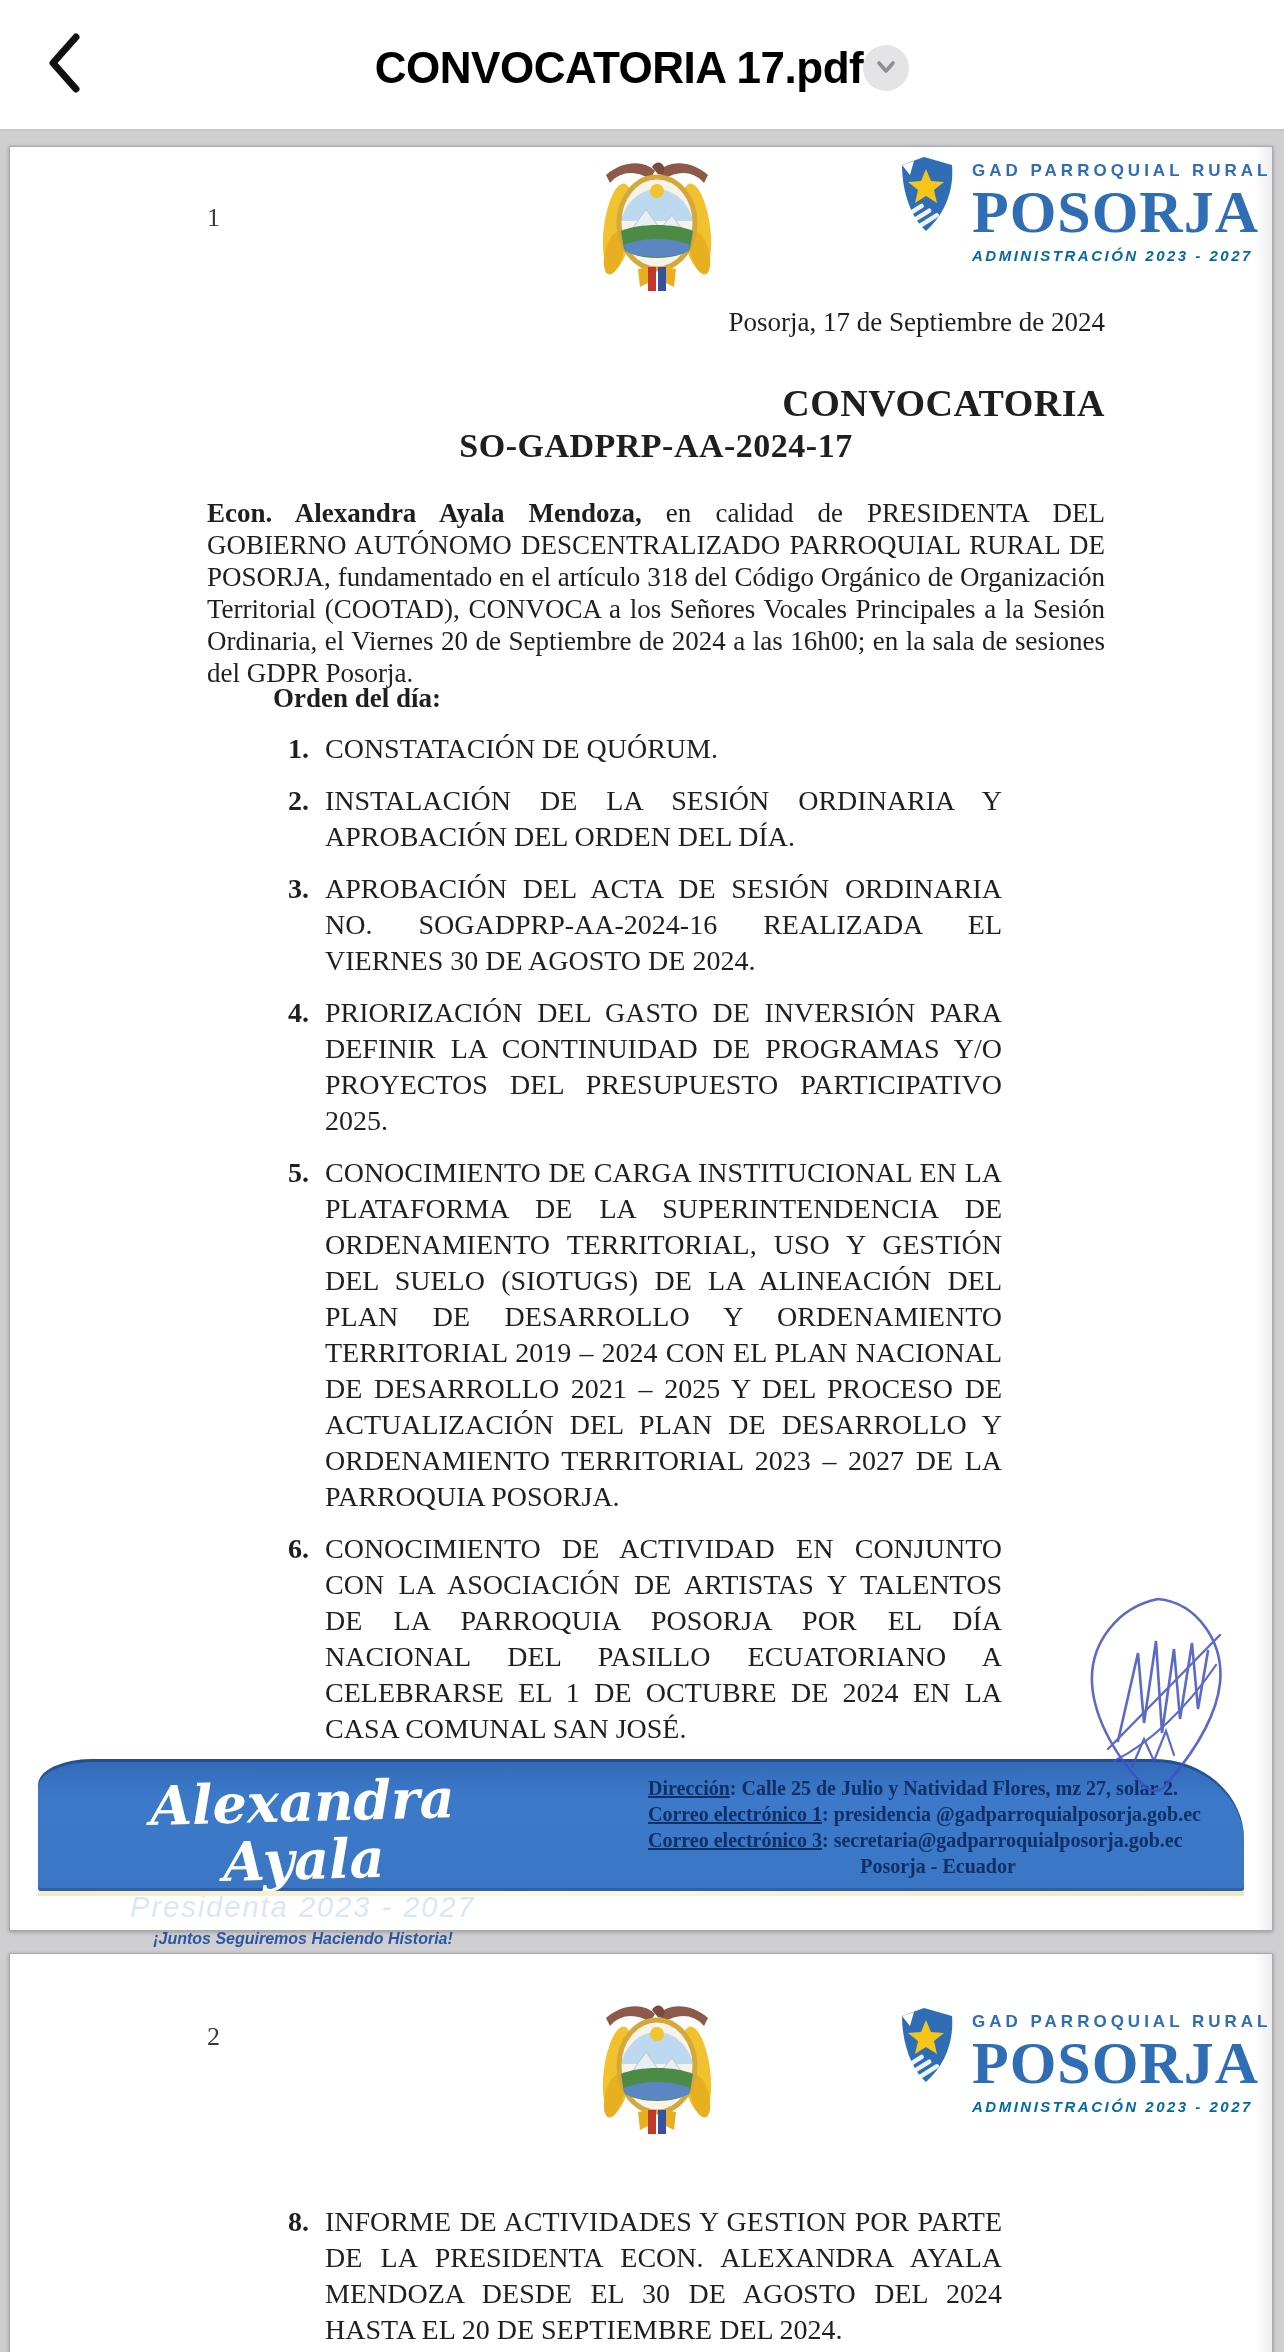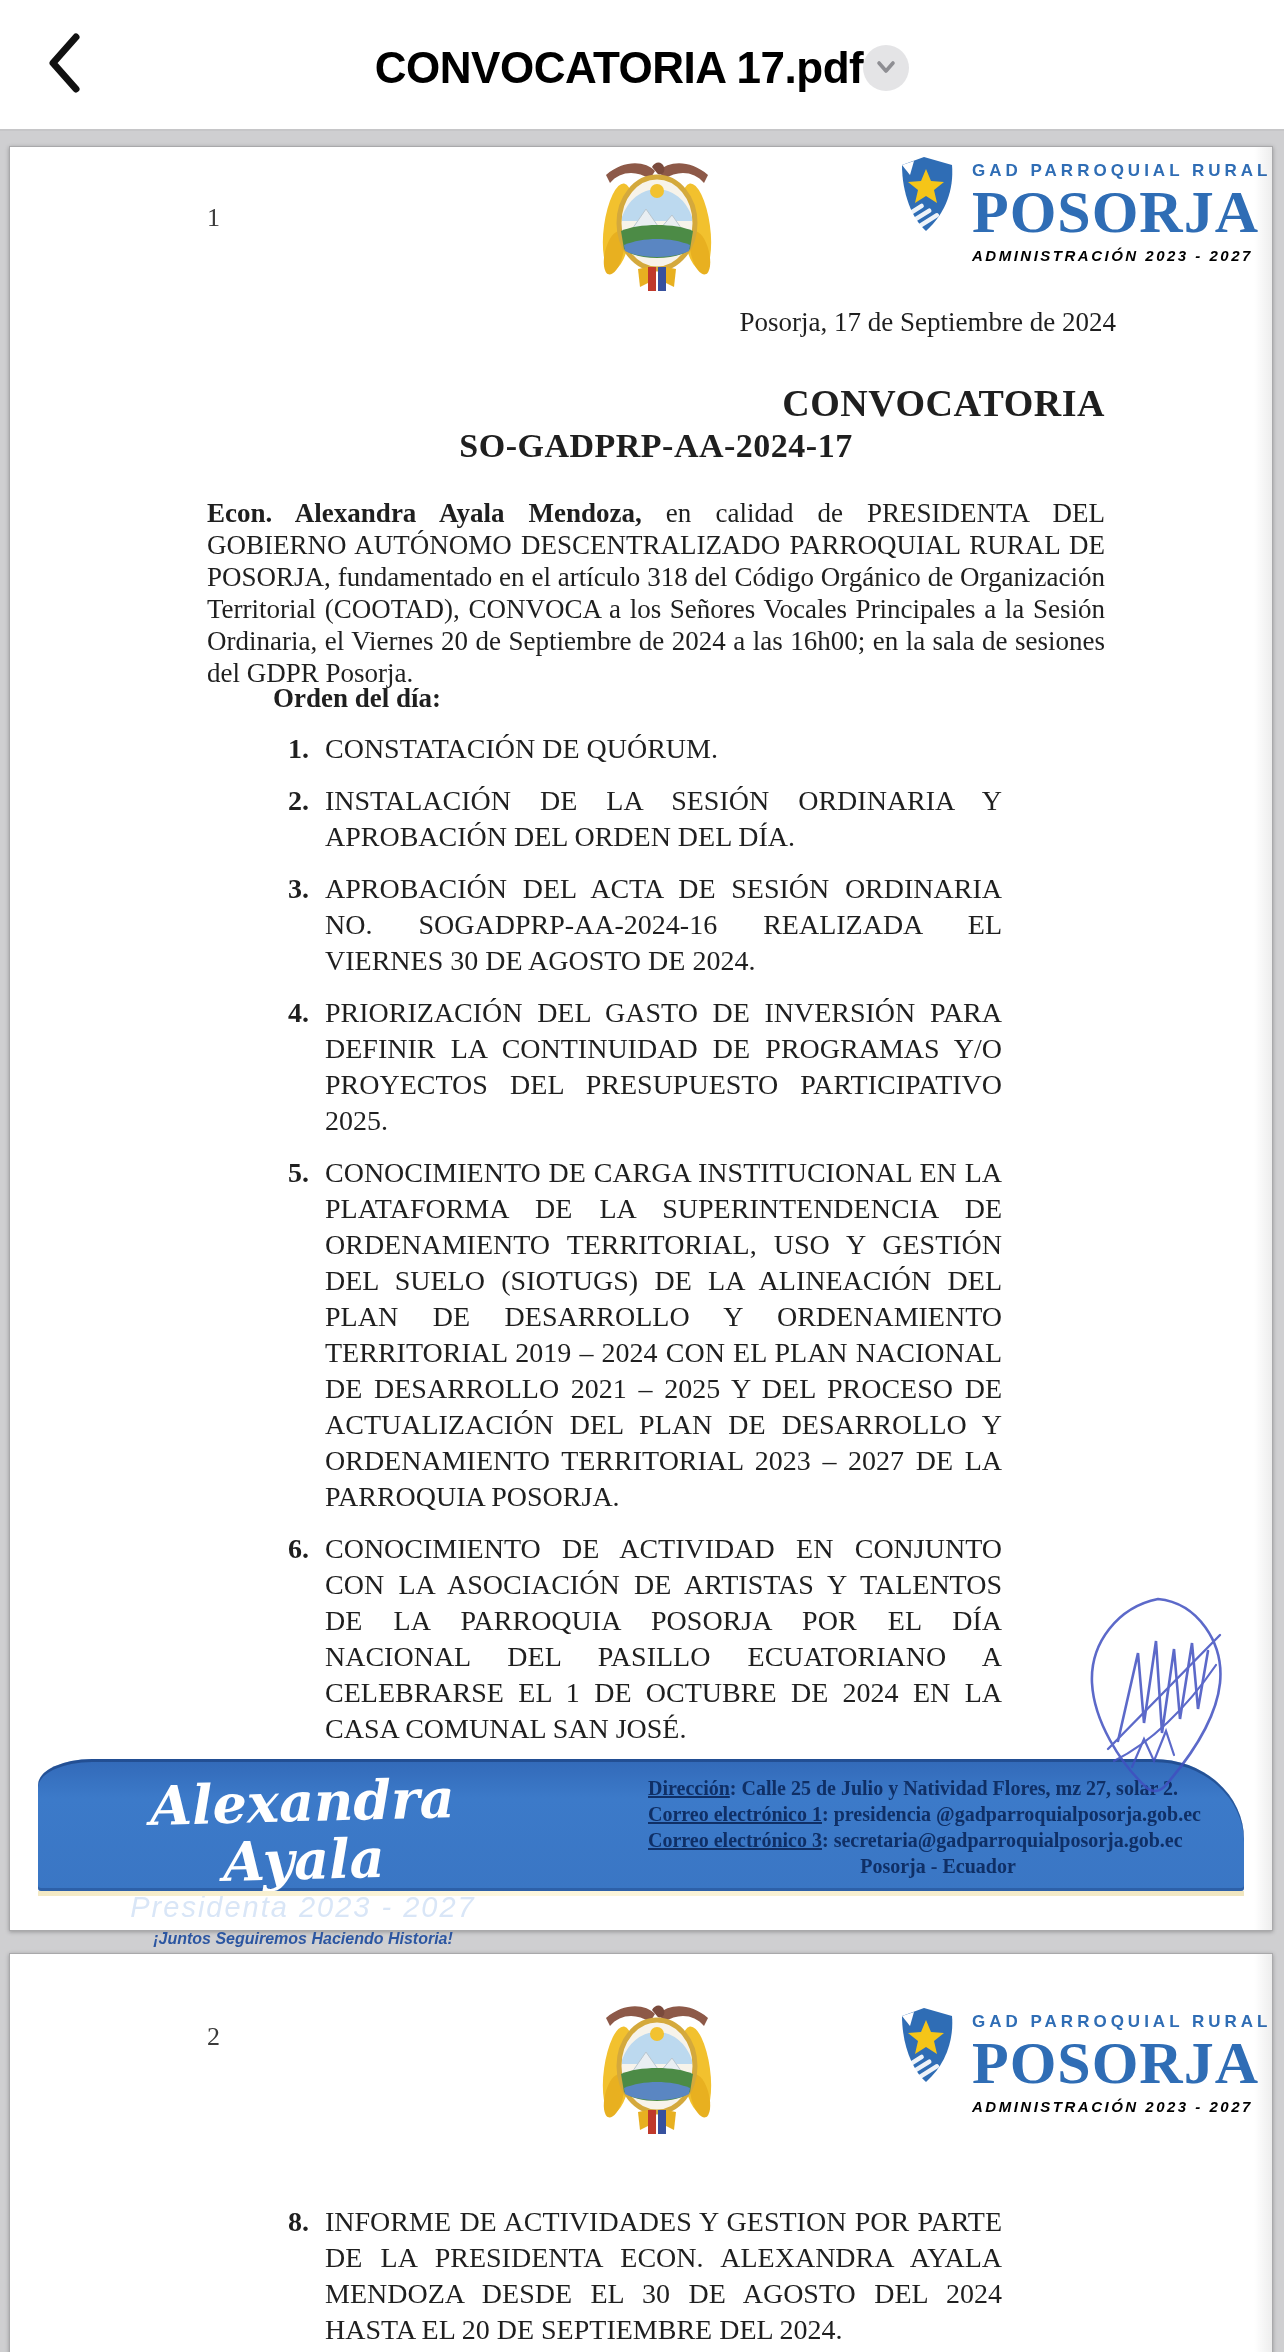--- a/index.html
+++ b/index.html
@@ -56,24 +56,24 @@
   .brand-org{
     font-family:"Liberation Sans", sans-serif;font-weight:700;font-size:17px;
     letter-spacing:4px;color:#2f6db5;margin-top:6px;white-space:nowrap;
   }
   .brand-name{
     font-family:"Liberation Serif", serif;font-weight:700;font-size:60px;
     color:#2f6db5;line-height:58px;letter-spacing:1px;margin-top:2px;
   }
   .brand-admin{
     font-family:"Liberation Sans", sans-serif;font-weight:700;font-style:italic;
-    font-size:15px;letter-spacing:2.5px;color:#000000;margin-top:6px;white-space:nowrap;
-  }
-  
-  .date{position:absolute;top:160px;left:208px;width:898px;text-align:right;font-size:27px;}
+    font-size:15px;letter-spacing:2.5px;color:#0369a1;margin-top:6px;white-space:nowrap;
+  }
+  
+  .date{position:absolute;top:160px;left:197px;width:898px;text-align:right;font-size:27px;}
   .doc-title{
     position:absolute;top:234px;left:197px;width:898px;text-align:right;
     font-weight:700;font-size:38px;letter-spacing:.5px;
   }
   .doc-subtitle{
     position:absolute;top:280px;left:197px;width:898px;text-align:center;
     font-weight:700;font-size:34px;letter-spacing:.5px;
   }
   .para{
     position:absolute;top:350px;left:197px;width:898px;

